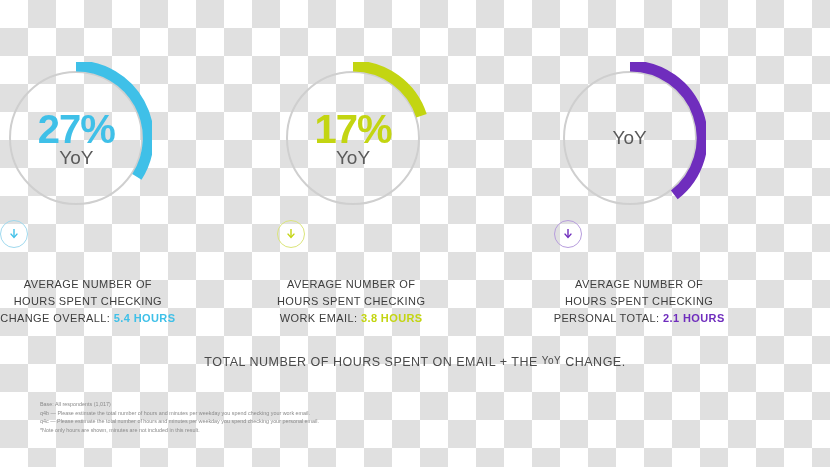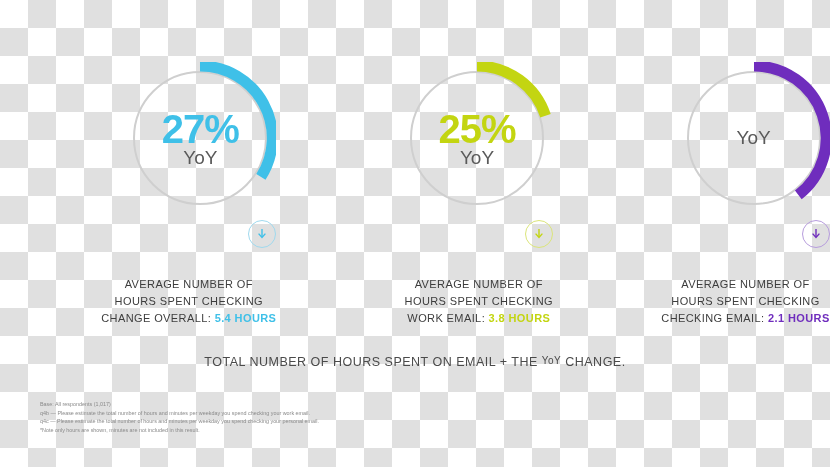--- a/index.html
+++ b/index.html
@@ -14,21 +14,21 @@
     background-position:0 0, 28px 28px;
     position:relative;
     overflow:hidden;
   }
   .canvas{position:absolute;left:0;top:0;width:830px;height:467px;}
 
   .panels{
     position:absolute;left:0;top:62px;width:830px;height:240px;
     display:flex;justify-content:space-around;align-items:flex-start;
   }
-  .panel{width:276px;display:flex;flex-direction:column;align-items:flex-end;}
+  .panel{width:276px;display:flex;flex-direction:column;align-items:flex-start;}
 
   .ring-wrap{position:relative;width:152px;height:152px;}
   .ring-wrap svg{position:absolute;left:0;top:0;}
   .ring-center{
     position:absolute;left:0;top:0;width:152px;height:152px;
     display:flex;flex-direction:column;align-items:center;justify-content:center;
   }
   .pct{
     font-size:40px;font-weight:700;line-height:40px;letter-spacing:-1px;
   }
@@ -93,21 +93,21 @@
       </div>
     </div>
 
     <div class="panel">
       <div class="ring-wrap">
         <svg width="152" height="152" viewBox="0 0 152 152">
           <circle cx="76" cy="76" r="66" fill="none" stroke="#cfcfcf" stroke-width="2"></circle>
           <path d="M 76 4 A 72 72 0 0 1 144.5 53.8" fill="none" stroke="#c3d511" stroke-width="11" stroke-linecap="butt"></path>
         </svg>
         <div class="ring-center">
-          <div class="pct" style="color:#c3d511">25%</div>
+          <div class="pct" style="color:#c3d511">17%</div>
           <div class="yoy">YoY</div>
         </div>
       </div>
       <div class="arrow-badge" style="border:1px solid #dbe57a;">
         <svg width="16" height="16" viewBox="0 0 16 16" aria-hidden="true">
           <path d="M8 3 L8 11" stroke="#c3d511" stroke-width="1.4" fill="none"></path>
           <path d="M4.6 7.6 L8 11.4 L11.4 7.6" stroke="#c3d511" stroke-width="1.4" fill="none"></path>
         </svg>
       </div>
       <div class="caption">
@@ -132,21 +132,21 @@
       <div class="arrow-badge" style="border:1px solid #b79ddd;">
         <svg width="16" height="16" viewBox="0 0 16 16" aria-hidden="true">
           <path d="M8 3 L8 11" stroke="#6f2dbd" stroke-width="1.4" fill="none"></path>
           <path d="M4.6 7.6 L8 11.4 L11.4 7.6" stroke="#6f2dbd" stroke-width="1.4" fill="none"></path>
         </svg>
       </div>
       <div class="caption">
         <div>AVERAGE NUMBER OF</div>
         <div>HOURS SPENT CHECKING</div>
         <div>
-          <span>CHECKING EMAIL: </span><span class="val" style="color:#6f2dbd">2.1 HOURS</span>
+          <span>PERSONAL TOTAL: </span><span class="val" style="color:#6f2dbd">2.1 HOURS</span>
         </div>
       </div>
     </div>
 
   </div>
 
   <div class="footline">
     <span>TOTAL NUMBER OF HOURS SPENT ON EMAIL + THE </span><span class="small">YoY</span><span> CHANGE.</span>
   </div>
 

